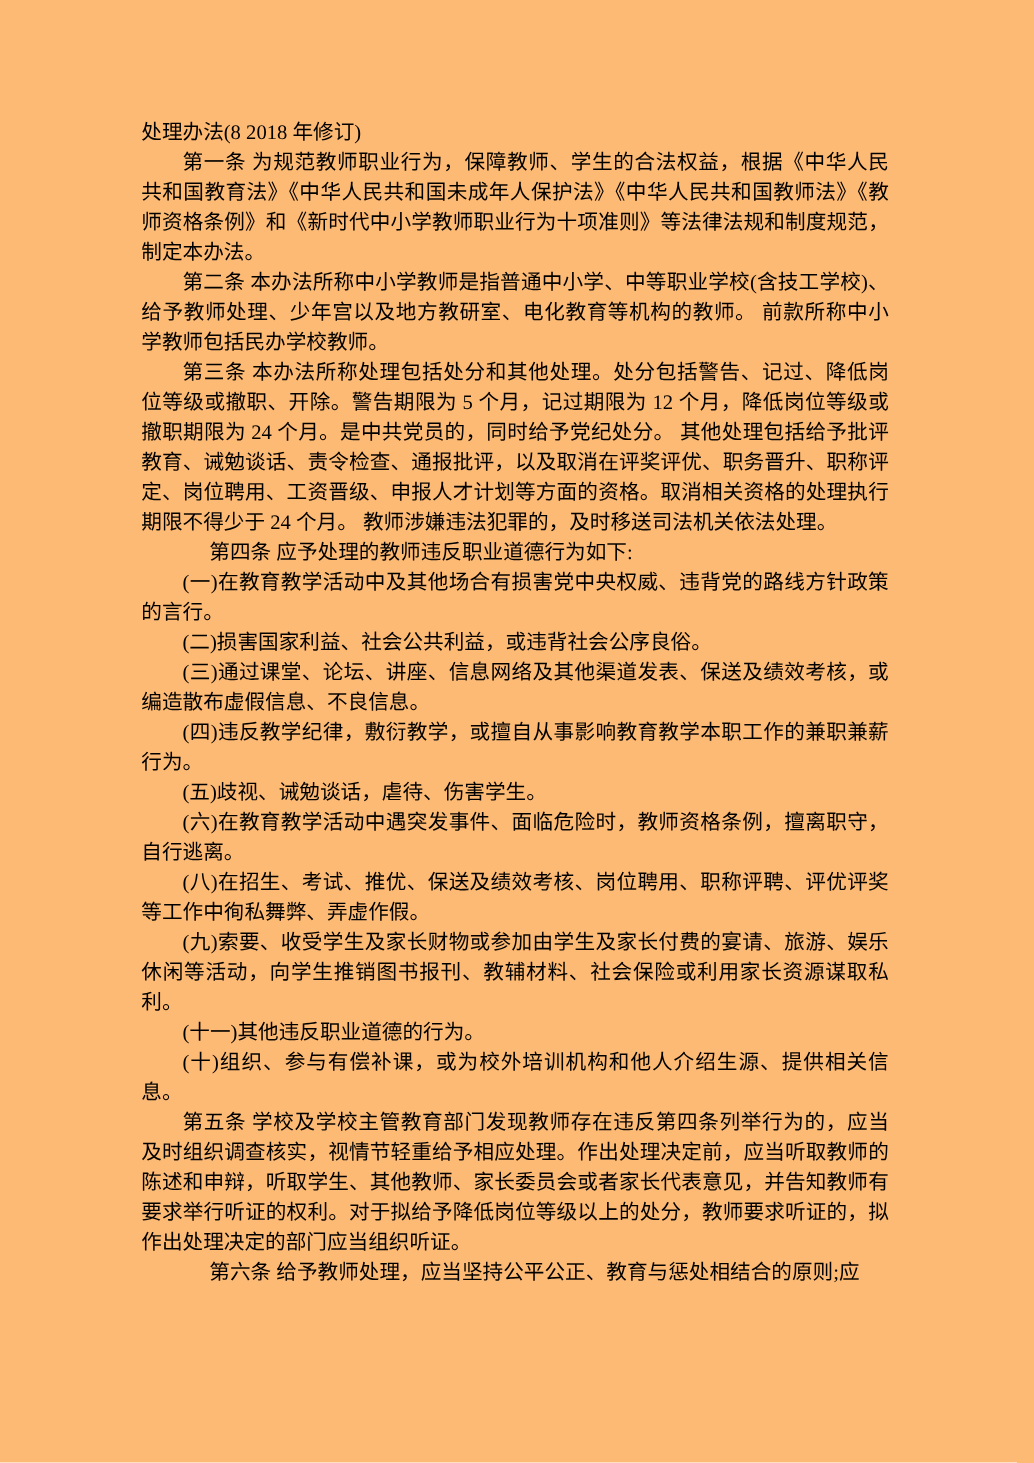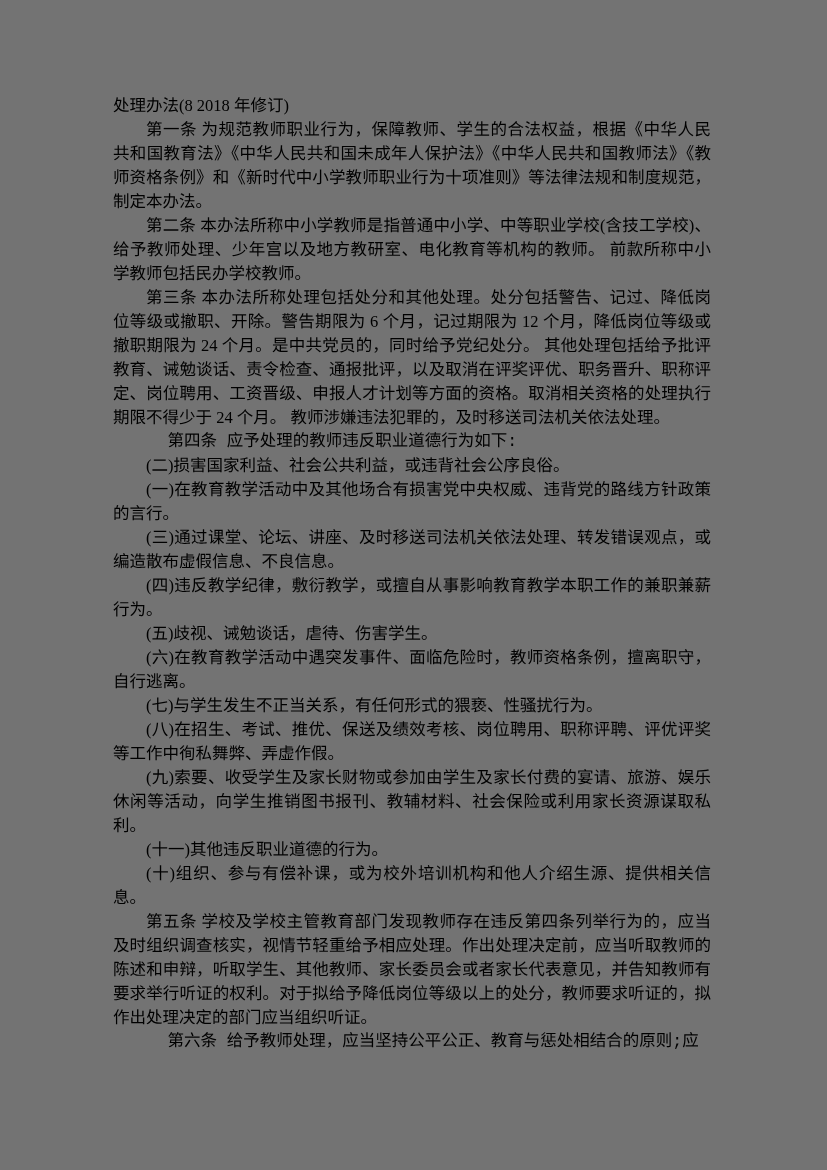--- a/index.html
+++ b/index.html
@@ -4,21 +4,21 @@
 <style>
   html, body {
     margin: 0;
     padding: 0;
     background: #ffffff;
   }
   .page {
     position: relative;
     width: 827px;
     height: 1170px;
-    background: #737373;
+    background: #fdba74;
     overflow: hidden;
     font-family: "Liberation Serif", "DejaVu Serif", serif;
     color: #000000;
   }
   .textblock {
     position: absolute;
     left: 113px;
     top: 94px;
     width: 598px;
     font-size: 16.5px;
@@ -26,40 +26,39 @@
     text-align: justify;
     text-justify: inter-ideograph;
     word-break: break-all;
   }
   .para {
     margin: 0;
     padding: 0;
   }
   .indent-0 { text-indent: 0; }
   .indent-2 { text-indent: 2em; }
-  .indent-3 { text-indent: 3.3em; font-family: Liberation Mono, monospace; }
+  .indent-3 { text-indent: 3.3em; }
 </style>
 </head>
 <body>
 
 <div class="page">
   <div class="textblock">
     <p class="para indent-0">处理办法(8 2018 年修订)</p>
     <div id="paragraphs">
         <p class="para indent-2">第一条 为规范教师职业行为，保障教师、学生的合法权益，根据《中华人民共和国教育法》《中华人民共和国未成年人保护法》《中华人民共和国教师法》《教师资格条例》和《新时代中小学教师职业行为十项准则》等法律法规和制度规范，制定本办法。</p>
         <p class="para indent-2">第二条 本办法所称中小学教师是指普通中小学、中等职业学校(含技工学校)、给予教师处理、少年宫以及地方教研室、电化教育等机构的教师。 前款所称中小学教师包括民办学校教师。</p>
-        <p class="para indent-2">第三条 本办法所称处理包括处分和其他处理。处分包括警告、记过、降低岗位等级或撤职、开除。警告期限为 6 个月，记过期限为 12 个月，降低岗位等级或撤职期限为 24 个月。是中共党员的，同时给予党纪处分。 其他处理包括给予批评教育、诫勉谈话、责令检查、通报批评，以及取消在评奖评优、职务晋升、职称评定、岗位聘用、工资晋级、申报人才计划等方面的资格。取消相关资格的处理执行期限不得少于 24 个月。 教师涉嫌违法犯罪的，及时移送司法机关依法处理。</p>
+        <p class="para indent-2">第三条 本办法所称处理包括处分和其他处理。处分包括警告、记过、降低岗位等级或撤职、开除。警告期限为 5 个月，记过期限为 12 个月，降低岗位等级或撤职期限为 24 个月。是中共党员的，同时给予党纪处分。 其他处理包括给予批评教育、诫勉谈话、责令检查、通报批评，以及取消在评奖评优、职务晋升、职称评定、岗位聘用、工资晋级、申报人才计划等方面的资格。取消相关资格的处理执行期限不得少于 24 个月。 教师涉嫌违法犯罪的，及时移送司法机关依法处理。</p>
         <p class="para indent-3">第四条 应予处理的教师违反职业道德行为如下:</p>
+        <p class="para indent-2">(一)在教育教学活动中及其他场合有损害党中央权威、违背党的路线方针政策的言行。</p>
         <p class="para indent-2">(二)损害国家利益、社会公共利益，或违背社会公序良俗。</p>
-        <p class="para indent-2">(一)在教育教学活动中及其他场合有损害党中央权威、违背党的路线方针政策的言行。</p>
-        <p class="para indent-2">(三)通过课堂、论坛、讲座、及时移送司法机关依法处理、转发错误观点，或编造散布虚假信息、不良信息。</p>
+        <p class="para indent-2">(三)通过课堂、论坛、讲座、信息网络及其他渠道发表、保送及绩效考核，或编造散布虚假信息、不良信息。</p>
         <p class="para indent-2">(四)违反教学纪律，敷衍教学，或擅自从事影响教育教学本职工作的兼职兼薪行为。</p>
         <p class="para indent-2">(五)歧视、诫勉谈话，虐待、伤害学生。</p>
         <p class="para indent-2">(六)在教育教学活动中遇突发事件、面临危险时，教师资格条例，擅离职守，自行逃离。</p>
-        <p class="para indent-2">(七)与学生发生不正当关系，有任何形式的猥亵、性骚扰行为。</p>
         <p class="para indent-2">(八)在招生、考试、推优、保送及绩效考核、岗位聘用、职称评聘、评优评奖等工作中徇私舞弊、弄虚作假。</p>
         <p class="para indent-2">(九)索要、收受学生及家长财物或参加由学生及家长付费的宴请、旅游、娱乐休闲等活动，向学生推销图书报刊、教辅材料、社会保险或利用家长资源谋取私利。</p>
         <p class="para indent-2">(十一)其他违反职业道德的行为。</p>
         <p class="para indent-2">(十)组织、参与有偿补课，或为校外培训机构和他人介绍生源、提供相关信息。</p>
         <p class="para indent-2">第五条 学校及学校主管教育部门发现教师存在违反第四条列举行为的，应当及时组织调查核实，视情节轻重给予相应处理。作出处理决定前，应当听取教师的陈述和申辩，听取学生、其他教师、家长委员会或者家长代表意见，并告知教师有要求举行听证的权利。对于拟给予降低岗位等级以上的处分，教师要求听证的，拟作出处理决定的部门应当组织听证。</p>
         <p class="para indent-3">第六条 给予教师处理，应当坚持公平公正、教育与惩处相结合的原则;应</p>
       </div>
   </div>
 </div>
 

